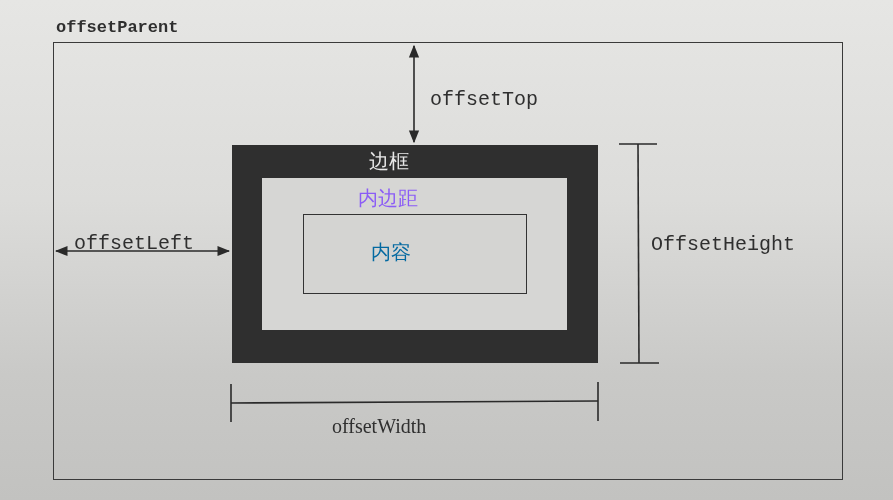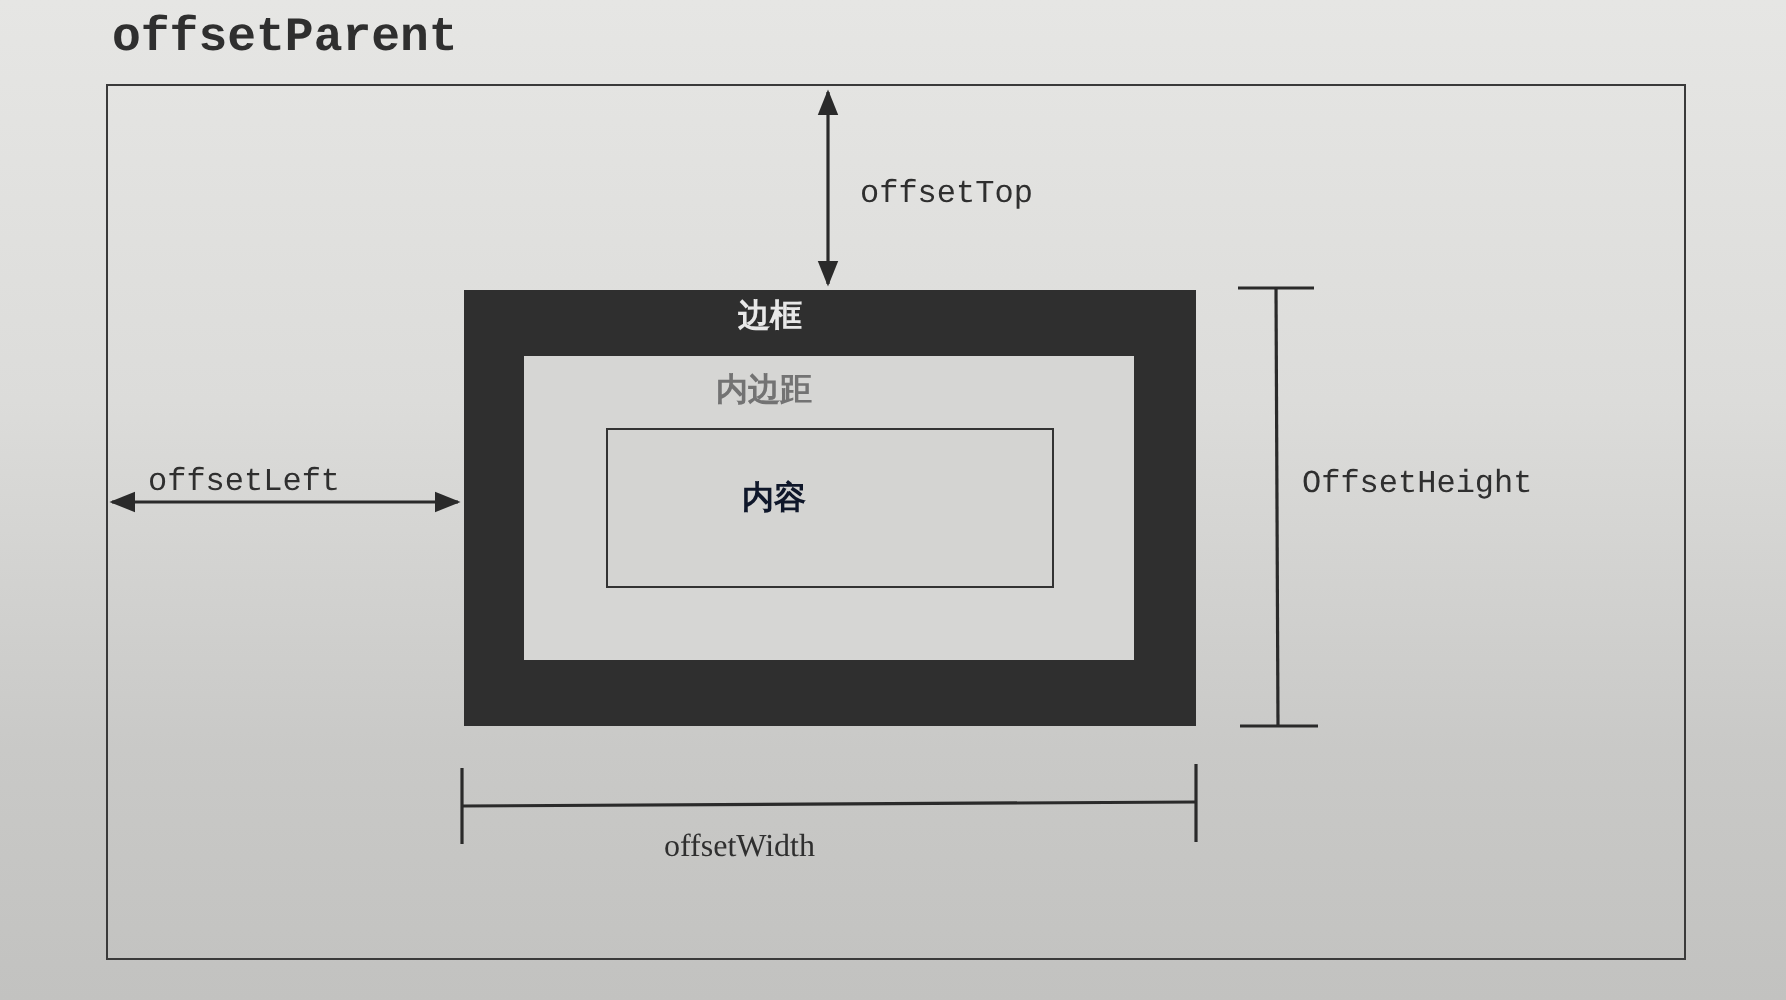--- a/index.html
+++ b/index.html
@@ -3,44 +3,44 @@
   <meta charset="utf-8">
   <style>
     html, body { margin: 0; padding: 0; }
     body {
       width: 893px; height: 500px; overflow: hidden; position: relative;
       background: linear-gradient(180deg, #e6e6e4 0%, #dcdcda 40%, #c9c9c7 75%, #c2c2c0 100%);
       font-family: "Liberation Mono", "DejaVu Sans Mono", monospace;
       color: #2a2a2a;
     }
     .abs { position: absolute; }
-    .mono { font-family: "Liberation Mono", "DejaVu Sans Mono", monospace; font-size: 16px; color: #2f2f2f; white-space: nowrap; }
-    .cjk { font-family: "DejaVu Sans", "Liberation Sans", sans-serif; font-size: 16px; white-space: nowrap; font-weight: bold; }
+    .mono { font-family: "Liberation Mono", "DejaVu Sans Mono", monospace; font-size: 20px; color: #2f2f2f; white-space: nowrap; }
+    .cjk { font-family: "DejaVu Sans", "Liberation Sans", sans-serif; font-size: 20px; white-space: nowrap; }
     .frame { border: 1.5px solid #3a3a3a; }
     .border-box { background: #2f2f2f; }
     .padding-box { background: #d6d6d4; }
     .content-box { border: 1.5px solid #333; background: #d4d4d2; }
     svg { position: absolute; left: 0; top: 0; overflow: visible; }
   </style>
 </head>
 <body>
 
-<div class="abs mono" style="left:56px; top:6px; font-size:24px; font-weight:bold;">offsetParent</div>
+<div class="abs mono" style="left:56px; top:18px; font-size:17px; font-weight:bold;">offsetParent</div>
 
 <div class="abs frame" style="left:53px; top:42px; width:788px; height:436px;"></div>
 
 <div class="abs border-box" style="left:232px; top:145px; width:366px; height:218px;"></div>
 
 <div class="abs padding-box" style="left:262px; top:178px; width:305px; height:152px;"></div>
 
 <div class="abs content-box" style="left:303px; top:214px; width:222px; height:78px;"></div>
 
 <div class="abs cjk" style="left:369px; top:148px; color:#e8e8e8;">边框</div>
-<div class="abs cjk" style="left:358px; top:185px; color:#737373;">内边距</div>
-<div class="abs cjk" style="left:371px; top:239px; color:#0f172a;">内容</div>
+<div class="abs cjk" style="left:358px; top:185px; color:#8b5cf6;">内边距</div>
+<div class="abs cjk" style="left:371px; top:239px; color:#0369a1;">内容</div>
 
 <svg width="893" height="500">
   <defs>
     <marker id="arr" viewBox="0 0 10 10" refX="9" refY="5" markerWidth="8" markerHeight="8" orient="auto-start-reverse">
       <path d="M0,1 L10,5 L0,9 z" fill="#2a2a2a"></path>
     </marker>
   </defs>
 
   <line x1="414" y1="46" x2="414" y2="142" stroke="#2a2a2a" stroke-width="1.6" marker-start="url(#arr)" marker-end="url(#arr)"></line>
 

